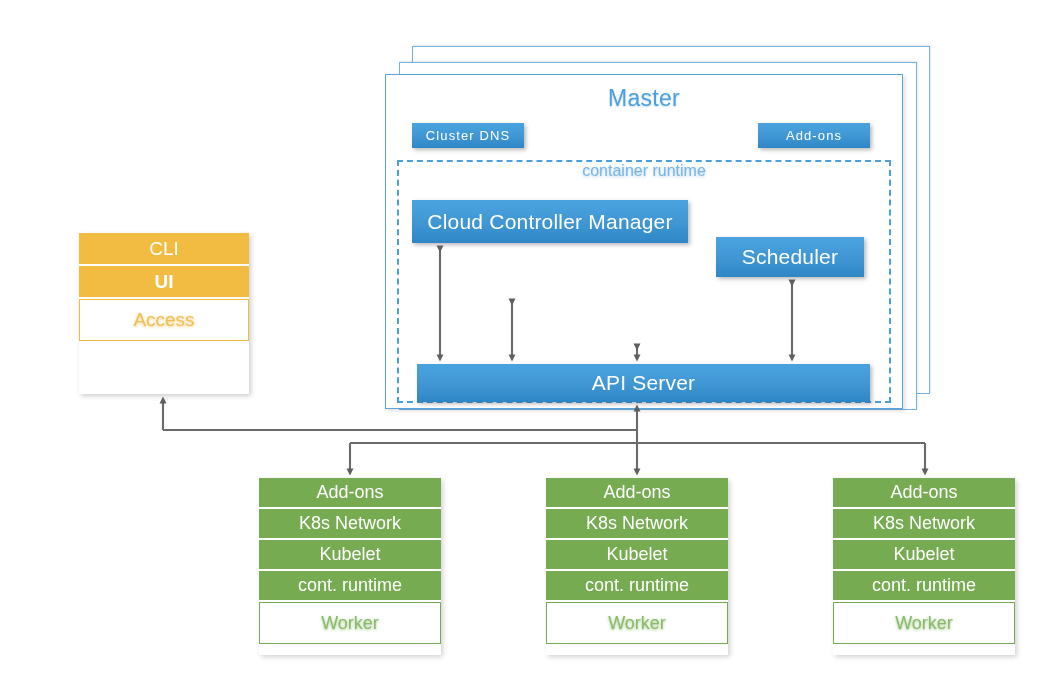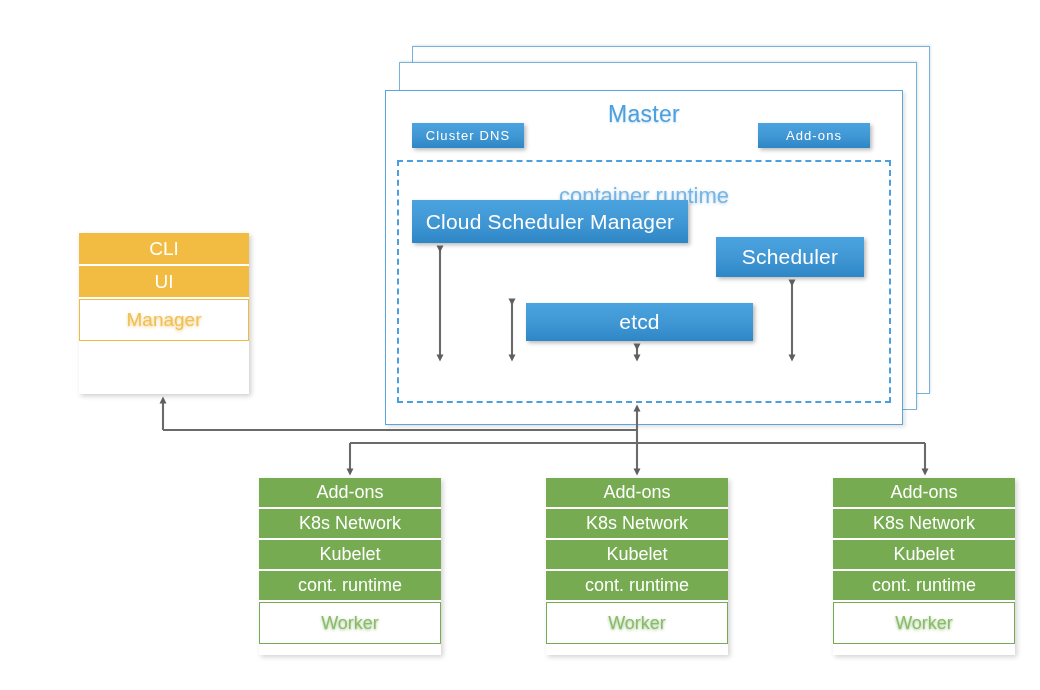--- a/index.html
+++ b/index.html
@@ -46,24 +46,24 @@
   }
 
   
   .dashed-box {
     border: 2px dashed #4a9fe0;
     background: transparent;
   }
   .dashed-title {
     position: absolute;
     left: 0; right: 0;
-    top: 21px;
+    top: 0;
     text-align: center;
     color: #77b6e4;
-    font-size: 22px;
+    font-size: 16px;
     text-shadow: 0 1px 3px rgba(150,190,225,0.75);
   }
 
   
   .bluebox {
     background: linear-gradient(to bottom, #4aa3de 0%, #3f96d3 55%, #2f86c6 100%);
     color: #ffffff;
     display: flex;
     align-items: center;
     justify-content: center;
@@ -130,43 +130,43 @@
   .wires { position: absolute; left: 0; top: 0; pointer-events: none; }
 </style>
 </head>
 <body>
 
 <div id="canvas">
 
   <div class="abs panel-ghost" style="left:412px; top:46px; width:518px; height:348px;"></div>
   <div class="abs panel-ghost" style="left:399px; top:62px; width:518px; height:348px;"></div>
 
-  <div class="abs panel-main" style="left:385px; top:90px; width:518px; height:335px;">
+  <div class="abs panel-main" style="left:385px; top:74px; width:518px; height:335px;">
     <div class="master-title">Master</div>
   </div>
 
   <div class="abs bluebox small" style="left:412px; top:123px; width:112px; height:25px;">Cluster DNS</div>
   <div class="abs bluebox small" style="left:758px; top:123px; width:112px; height:25px;">Add-ons</div>
 
   <div class="abs dashed-box" style="left:397px; top:160px; width:494px; height:243px;">
     <div class="dashed-title">container runtime</div>
   </div>
 
-  <div class="abs bluebox" style="left:412px; top:200px; width:276px; height:43px;">Cloud Scheduler Manager</div>
+  <div class="abs bluebox" style="left:412px; top:200px; width:276px; height:43px;">Cloud Controller Manager</div>
 
 
   <div class="abs bluebox" style="left:716px; top:237px; width:148px; height:40px;">Scheduler</div>
 
-  <div class="abs bluebox" style="left:526px; top:303px; width:227px; height:38px;">etcd</div>
-
+
+  <div class="abs bluebox" style="left:417px; top:364px; width:453px; height:38px;">API Server</div>
 
   <div class="abs access-wrap" style="left:79px; top:233px; width:170px; height:161px;">
     <div class="access-bar" style="height:33px;">CLI</div>
-    <div class="access-bar" style="height:33px;">UI</div>
-    <div class="access-foot" style="height:42px;">Manager</div>
+    <div class="access-bar" style="height:33px;font-weight:bold;">UI</div>
+    <div class="access-foot" style="height:42px;">Access</div>
   </div>
 
   <div class="abs worker-wrap" style="left:259px; top:478px; width:182px; height:177px;">
     <div class="worker-bar" style="height:31px;">Add-ons</div>
     <div class="worker-bar" style="height:31px;">K8s Network</div>
     <div class="worker-bar" style="height:31px;">Kubelet</div>
     <div class="worker-bar" style="height:31px;">cont. runtime</div>
     <div class="worker-foot" style="height:42px;">Worker</div>
   </div>
 

